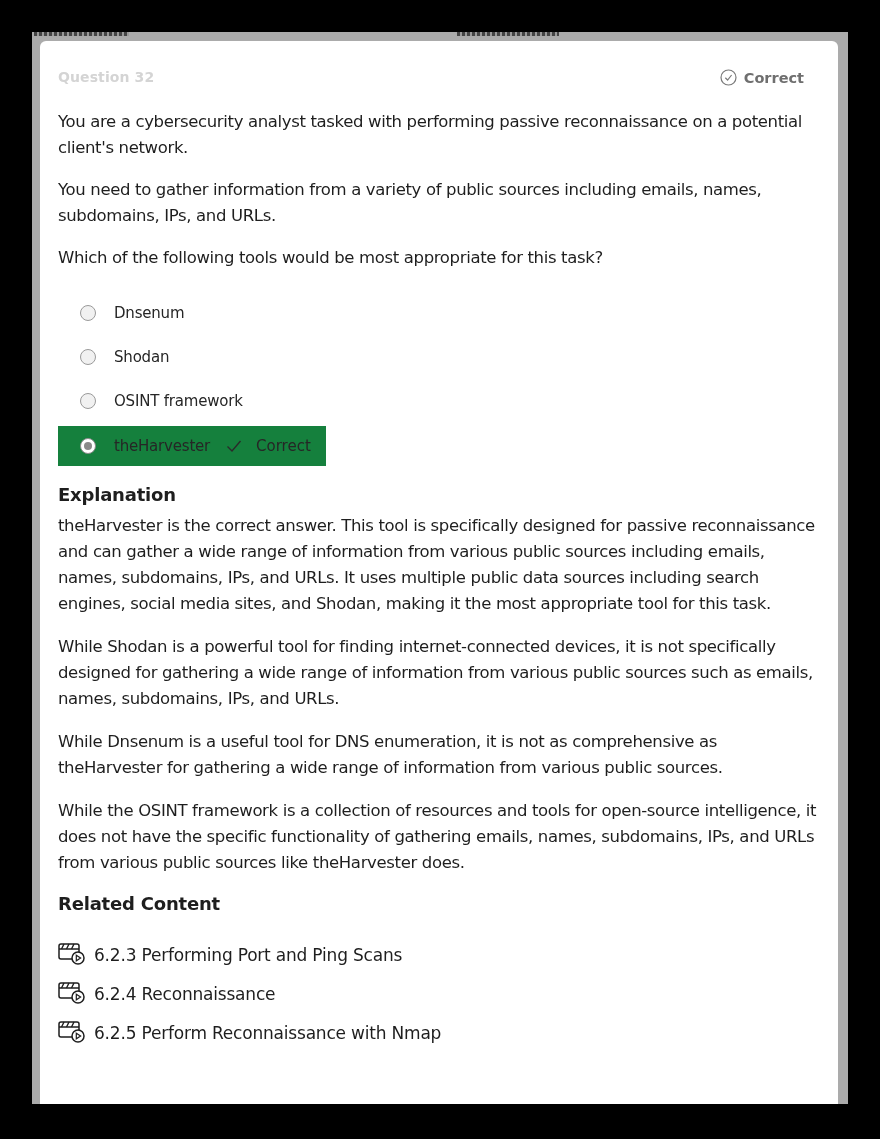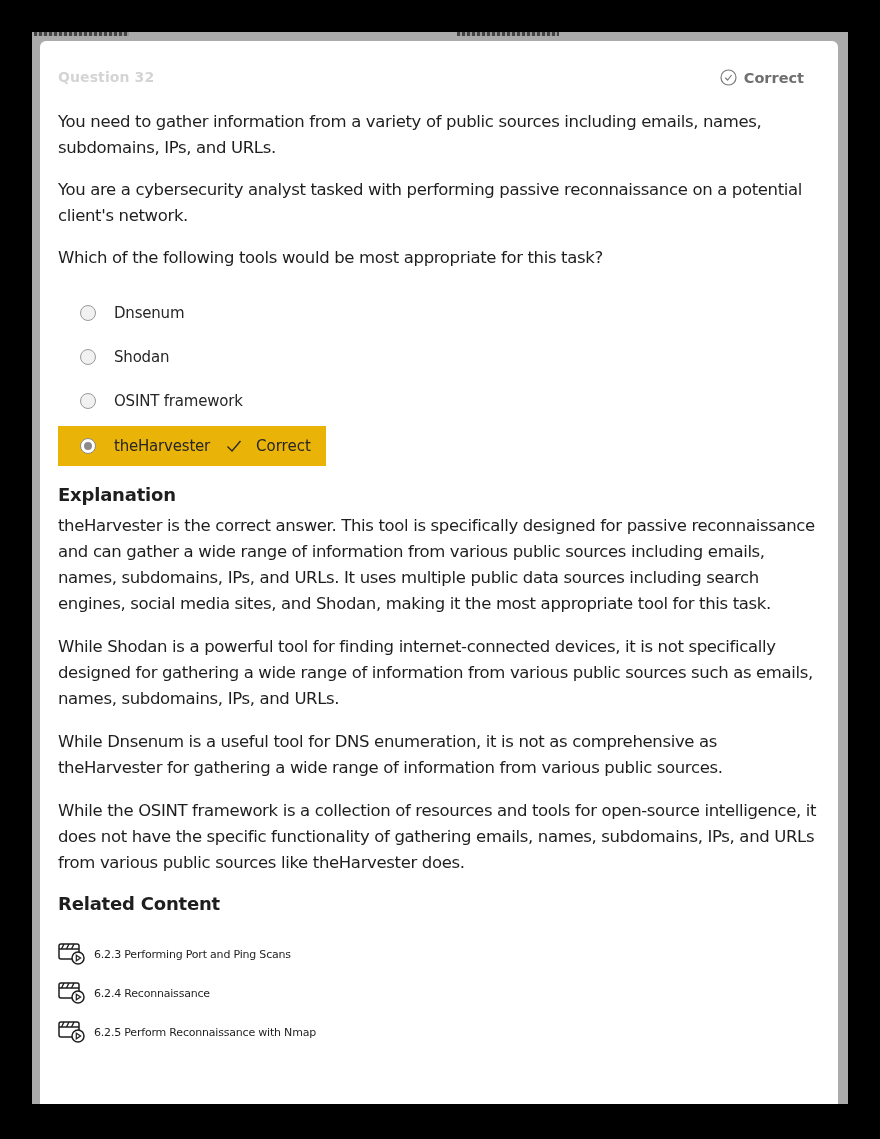--- a/index.html
+++ b/index.html
@@ -42,42 +42,42 @@
   }
   .para {
     font-size: 16.5px; line-height: 26px; margin: 0 0 16px 0; color: #1e1e1e;
     letter-spacing: -0.35px;
   }
   .options { margin-top: 20px; }
   .option {
     display: flex; align-items: center; height: 44px; position: relative;
     width: 268px; box-sizing: border-box; padding-left: 22px;
   }
-  .option.selected { background: #eab308; height: 40px; margin-top: 3px; }
+  .option.selected { background: #15803d; height: 40px; margin-top: 3px; }
   .radio {
     width: 16px; height: 16px; border-radius: 50%; border: 1.5px solid #9a9a9a;
     background: #f1f1f1; box-sizing: border-box; position: relative; flex: none;
   }
   .radio.checked { border-color: #8a8a8a; background: #fff; }
   .radio.checked::after {
     content: ""; position: absolute; left: 2.5px; top: 2.5px; width: 8px; height: 8px;
     border-radius: 50%; background: #8a8a8a;
   }
   .opt-label { margin-left: 18px; font-size: 15px; color: #262626; letter-spacing: -0.2px; }
   .opt-check { margin-left: 16px; display: flex; align-items: center; }
   .opt-correct { margin-left: 14px; font-size: 15px; color: #262626; }
   .section-title {
     font-size: 18px; font-weight: bold; color: #1e1e1e; margin: 18px 0 8px 0; letter-spacing: -0.2px;
   }
   .expl .para { margin-bottom: 17px; }
   .related-title { margin-top: 16px; margin-bottom: 21px; }
   .related-item {
     display: flex; align-items: center; height: 39px; gap: 8px; cursor: pointer;
   }
-  .related-item .rel-label { font-size: 11px; color: #1e1e1e; letter-spacing: -0.2px; }
+  .related-item .rel-label { font-size: 17px; color: #1e1e1e; letter-spacing: -0.2px; }
 </style>
 </head>
 <body>
 
 <div class="frame"></div>
 <div class="frame-strip-left"></div>
 <div class="frame-strip-mid"></div>
 
 <div class="card">
   <div class="header">
@@ -87,22 +87,22 @@
         <svg width="17" height="17" viewBox="0 0 17 17">
           <circle cx="8.5" cy="8.5" r="7.5" fill="none" stroke="#7a7a7a" stroke-width="1.2"></circle>
           <path d="M5.3 8.8 L7.6 11 L11.6 6" fill="none" stroke="#7a7a7a" stroke-width="1.2"></path>
         </svg>
       </span>
       <span>Correct</span>
     </div>
   </div>
 
   <div class="body">
+    <p class="para">You are a cybersecurity analyst tasked with performing passive reconnaissance on a potential client's network.</p>
     <p class="para">You need to gather information from a variety of public sources including emails, names, subdomains, IPs, and URLs.</p>
-    <p class="para">You are a cybersecurity analyst tasked with performing passive reconnaissance on a potential client's network.</p>
     <p class="para">Which of the following tools would be most appropriate for this task?</p>
 
     <div class="options">
       <div class="option">
         <span class="radio"></span>
         <span class="opt-label">Dnsenum</span>
       </div>
       <div class="option">
         <span class="radio"></span>
         <span class="opt-label">Shodan</span>

